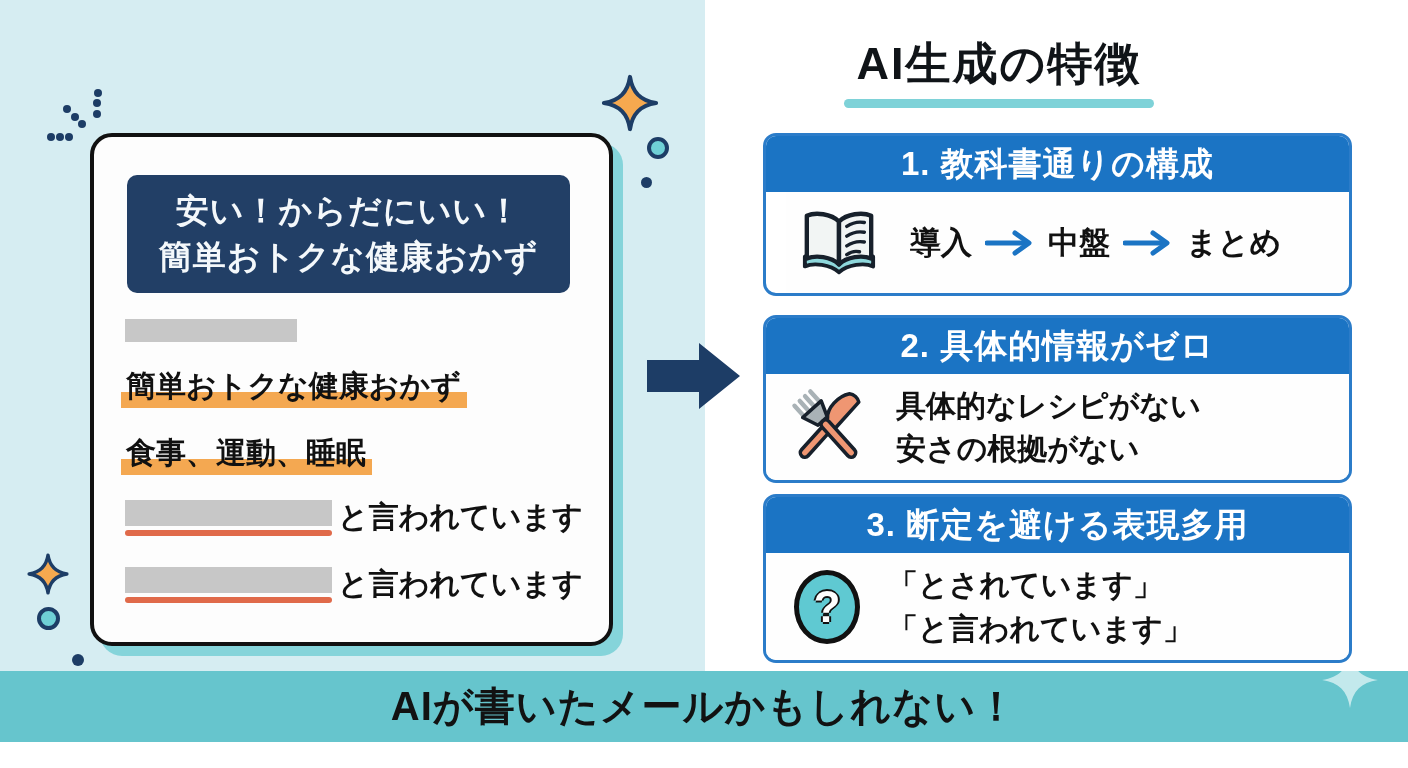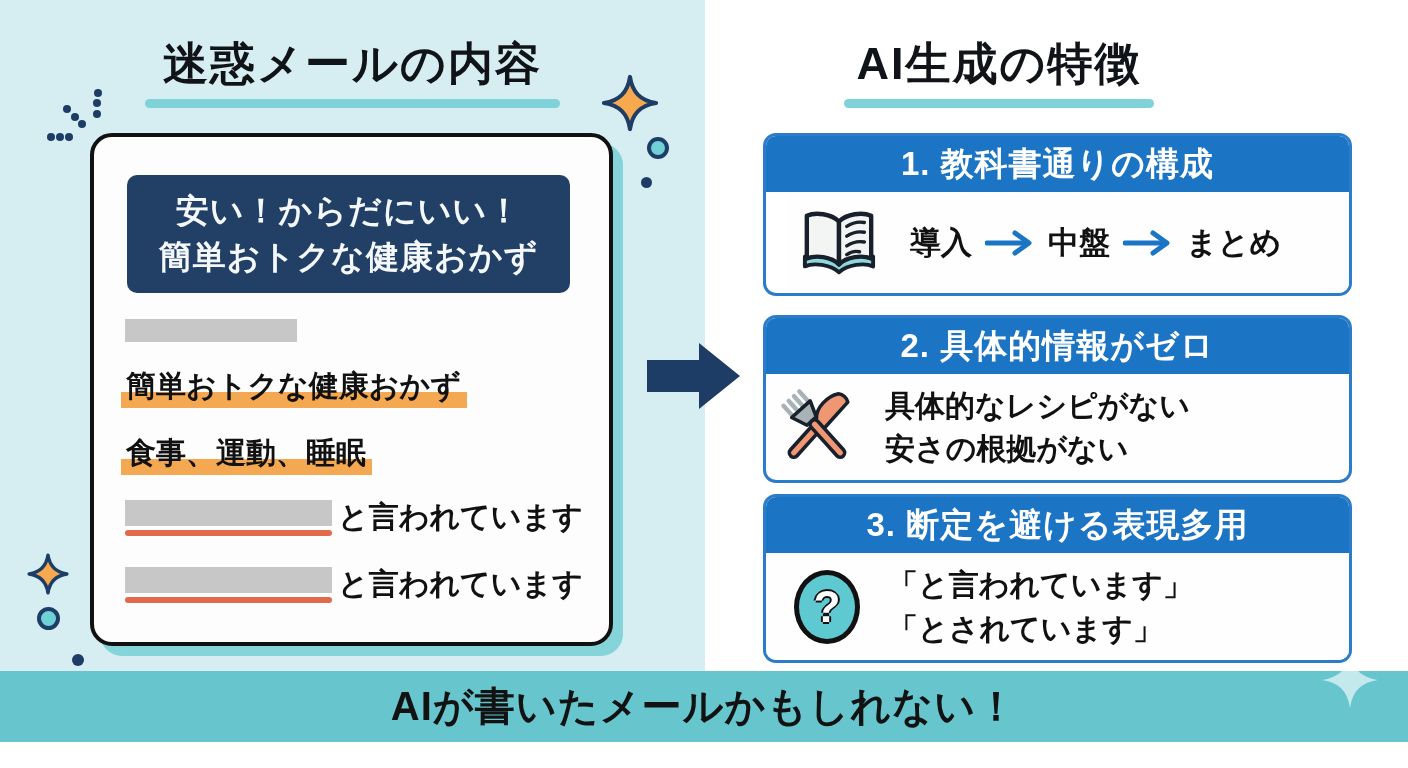--- a/index.html
+++ b/index.html
@@ -48,21 +48,21 @@
   
   .feature-box { position:absolute; left:58px; width:589px; background:#fff;
                  border:3px solid #2b7cc9; border-radius:13px; overflow:hidden; }
   .box-1 { top:133px; height:163px; }
   .box-2 { top:315px; height:168px; }
   .box-3 { top:494px; height:169px; }
   .feature-header { height:56px; background:#1b74c4; color:#ffffff; font-size:33px; font-weight:800;
                     letter-spacing:1px; display:flex; align-items:center; justify-content:center; }
   .feature-body { display:flex; align-items:center; height:calc(100% - 56px); background:#fefefe; }
   .body-1 { padding-left:14px;margin-left:20px; }
-  .body-2 { padding-left:11px;border-radius:15px; }
+  .body-2 { padding-left:22px; }
   .body-3 { padding-left:28px; }
   .steps { display:flex; align-items:center; gap:13px; margin-left:32px;
            font-size:31px; font-weight:800; color:#111; white-space:nowrap; }
   .feature-lines { margin-left:28px; font-size:30px; font-weight:800; color:#111; line-height:1.45; white-space:nowrap; }
   .q-icon { width:66px; height:74px; border-radius:50%; background:#5fc9d2; border:5px solid #111;
             display:flex; align-items:center; justify-content:center; flex:none; }
   .q-glyph { font-size:44px; font-weight:800; color:#fdfdfd; text-shadow:-2px 0 #111, 2px 0 #111, 0 -2px #111, 0 2px #111; }
 
   
   .deco { position:absolute; z-index:2; }
@@ -76,24 +76,20 @@
   .dot-1 { left:641px; top:177px; width:11px; height:11px; }
   .dot-2 { left:72px; top:654px; width:12px; height:12px; }
   .sparkle-footer { position:absolute; left:1319px; top:-22px; z-index:1; }
 </style>
 </head>
 <body>
 
 <div class="canvas">
 
   <section class="left-panel">
-    <div class="panel-title-wrap">
-      <span class="panel-title">迷惑メールの内容</span>
-      <div class="title-underline u-left"></div>
-    </div>
 
     <div class="email-card">
       <div class="email-subject">
         <div>安い！からだにいい！</div>
         <div>簡単おトクな健康おかず</div>
       </div>
 
       <div class="gray-bar bar-top"></div>
 
       <div class="hl-line hl-1">
@@ -173,22 +169,22 @@
       </div>
     </div>
 
     <div class="feature-box box-3">
       <div class="feature-header">3. 断定を避ける表現多用</div>
       <div class="feature-body body-3">
         <div class="q-icon">
           <span class="q-glyph">?</span>
         </div>
         <div class="feature-lines">
+          <div>「とされています」</div>
           <div>「と言われています」</div>
-          <div>「とされています」</div>
         </div>
       </div>
     </div>
   </section>
 
   <svg class="main-arrow" viewBox="0 0 93 66">
     <polygon points="0,17 52,17 52,0 93,33 52,66 52,49 0,49" fill="#1d3d66"></polygon>
   </svg>
 
   <svg class="deco dots-burst" width="62" height="56" viewBox="0 0 62 56">

